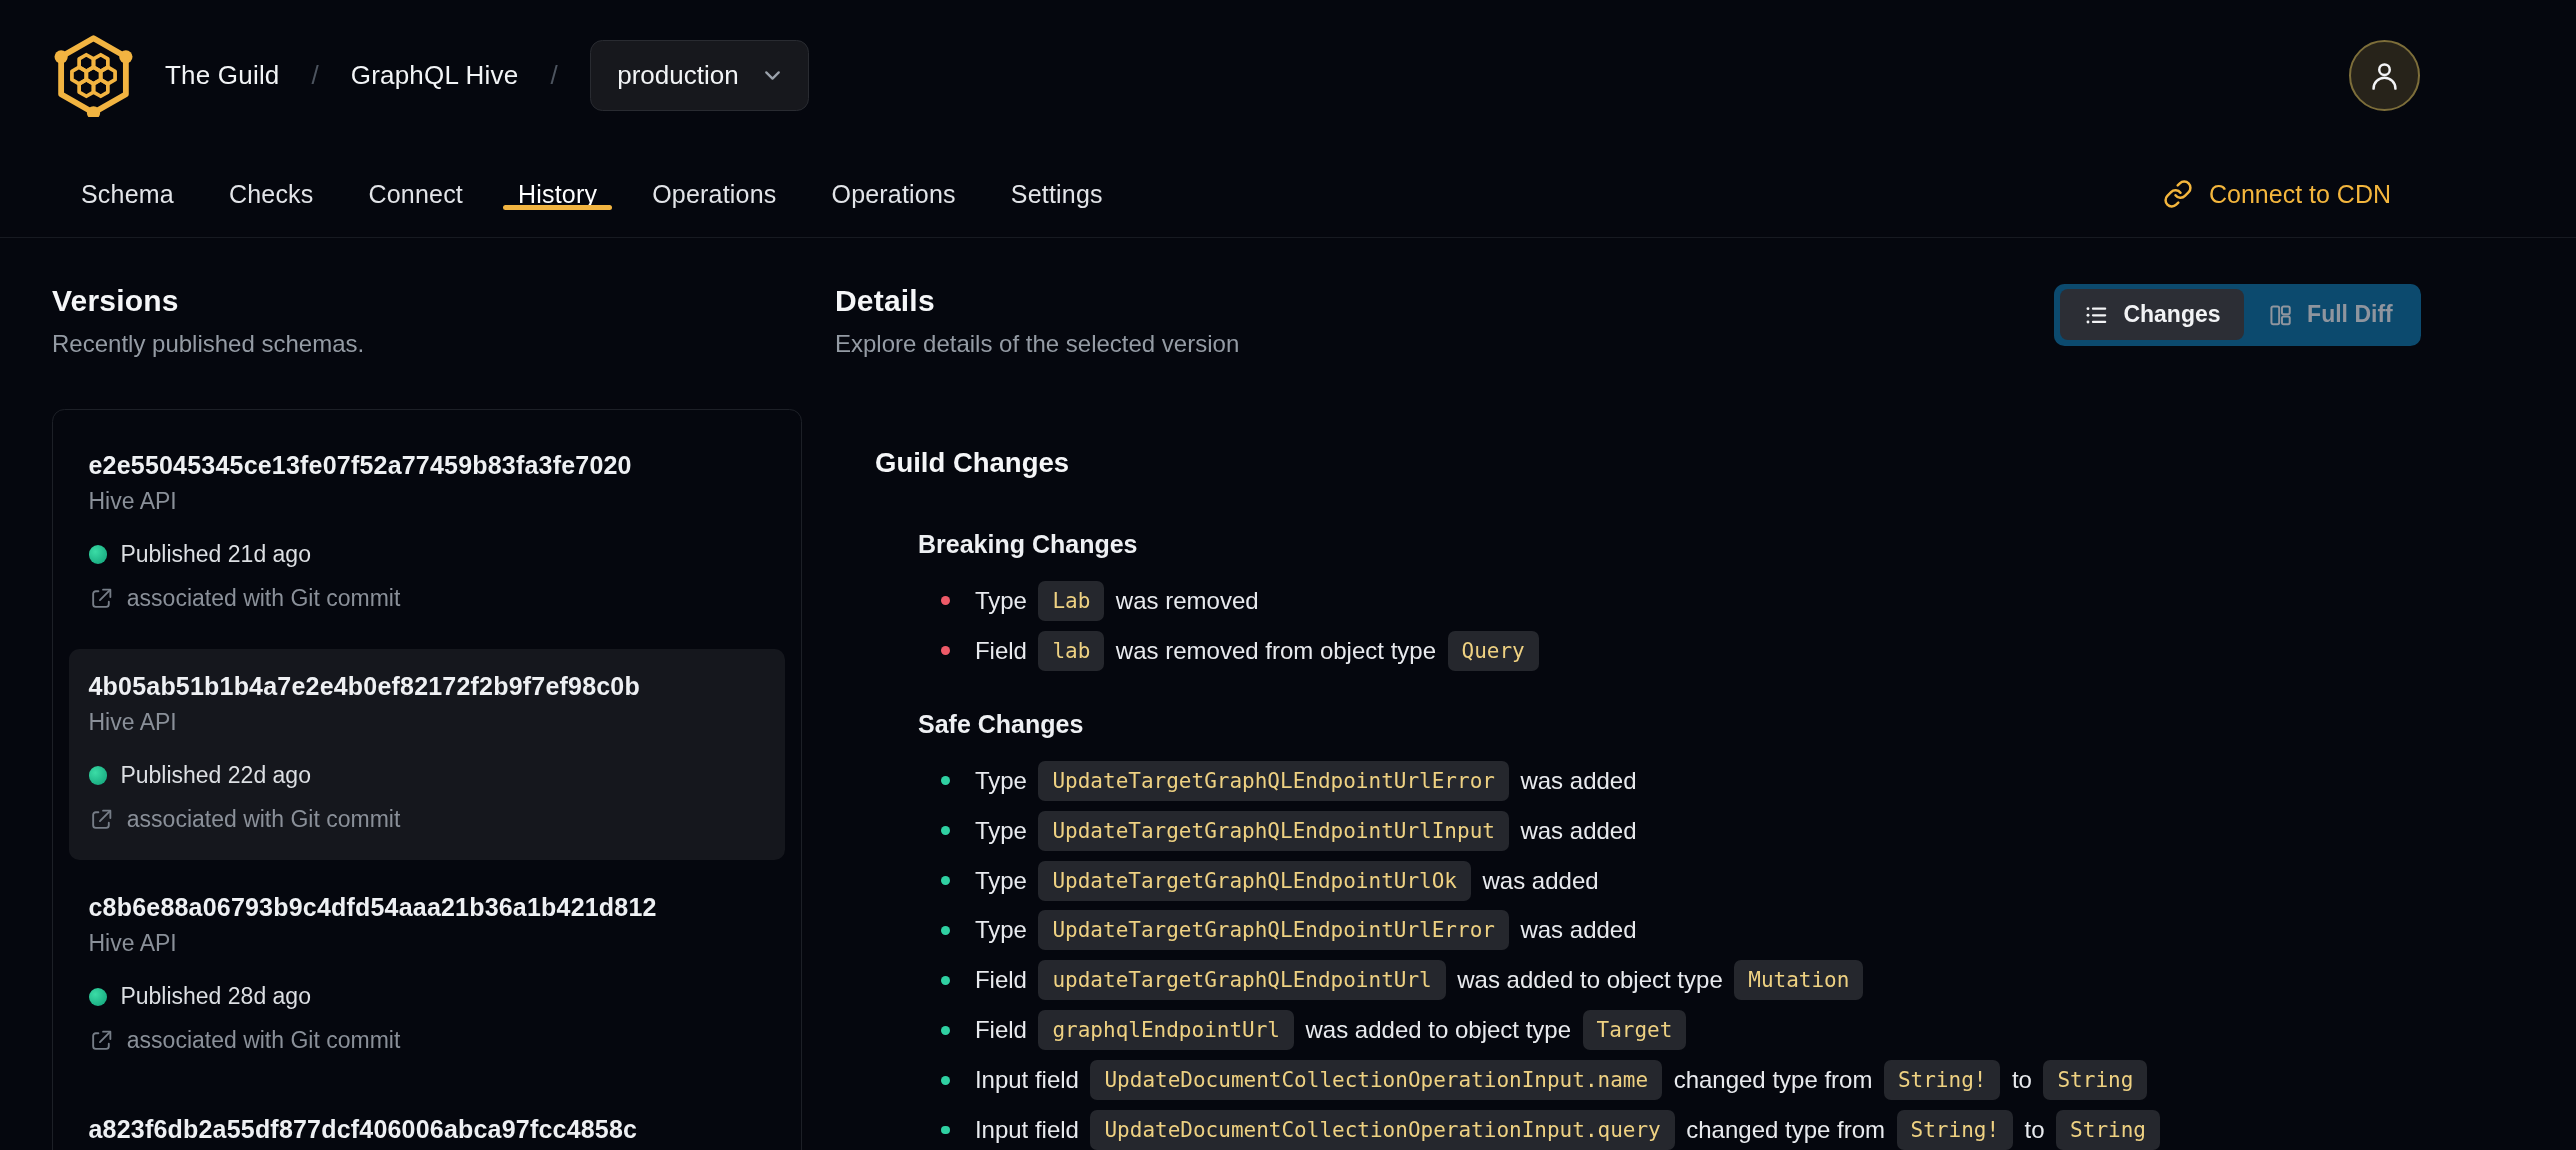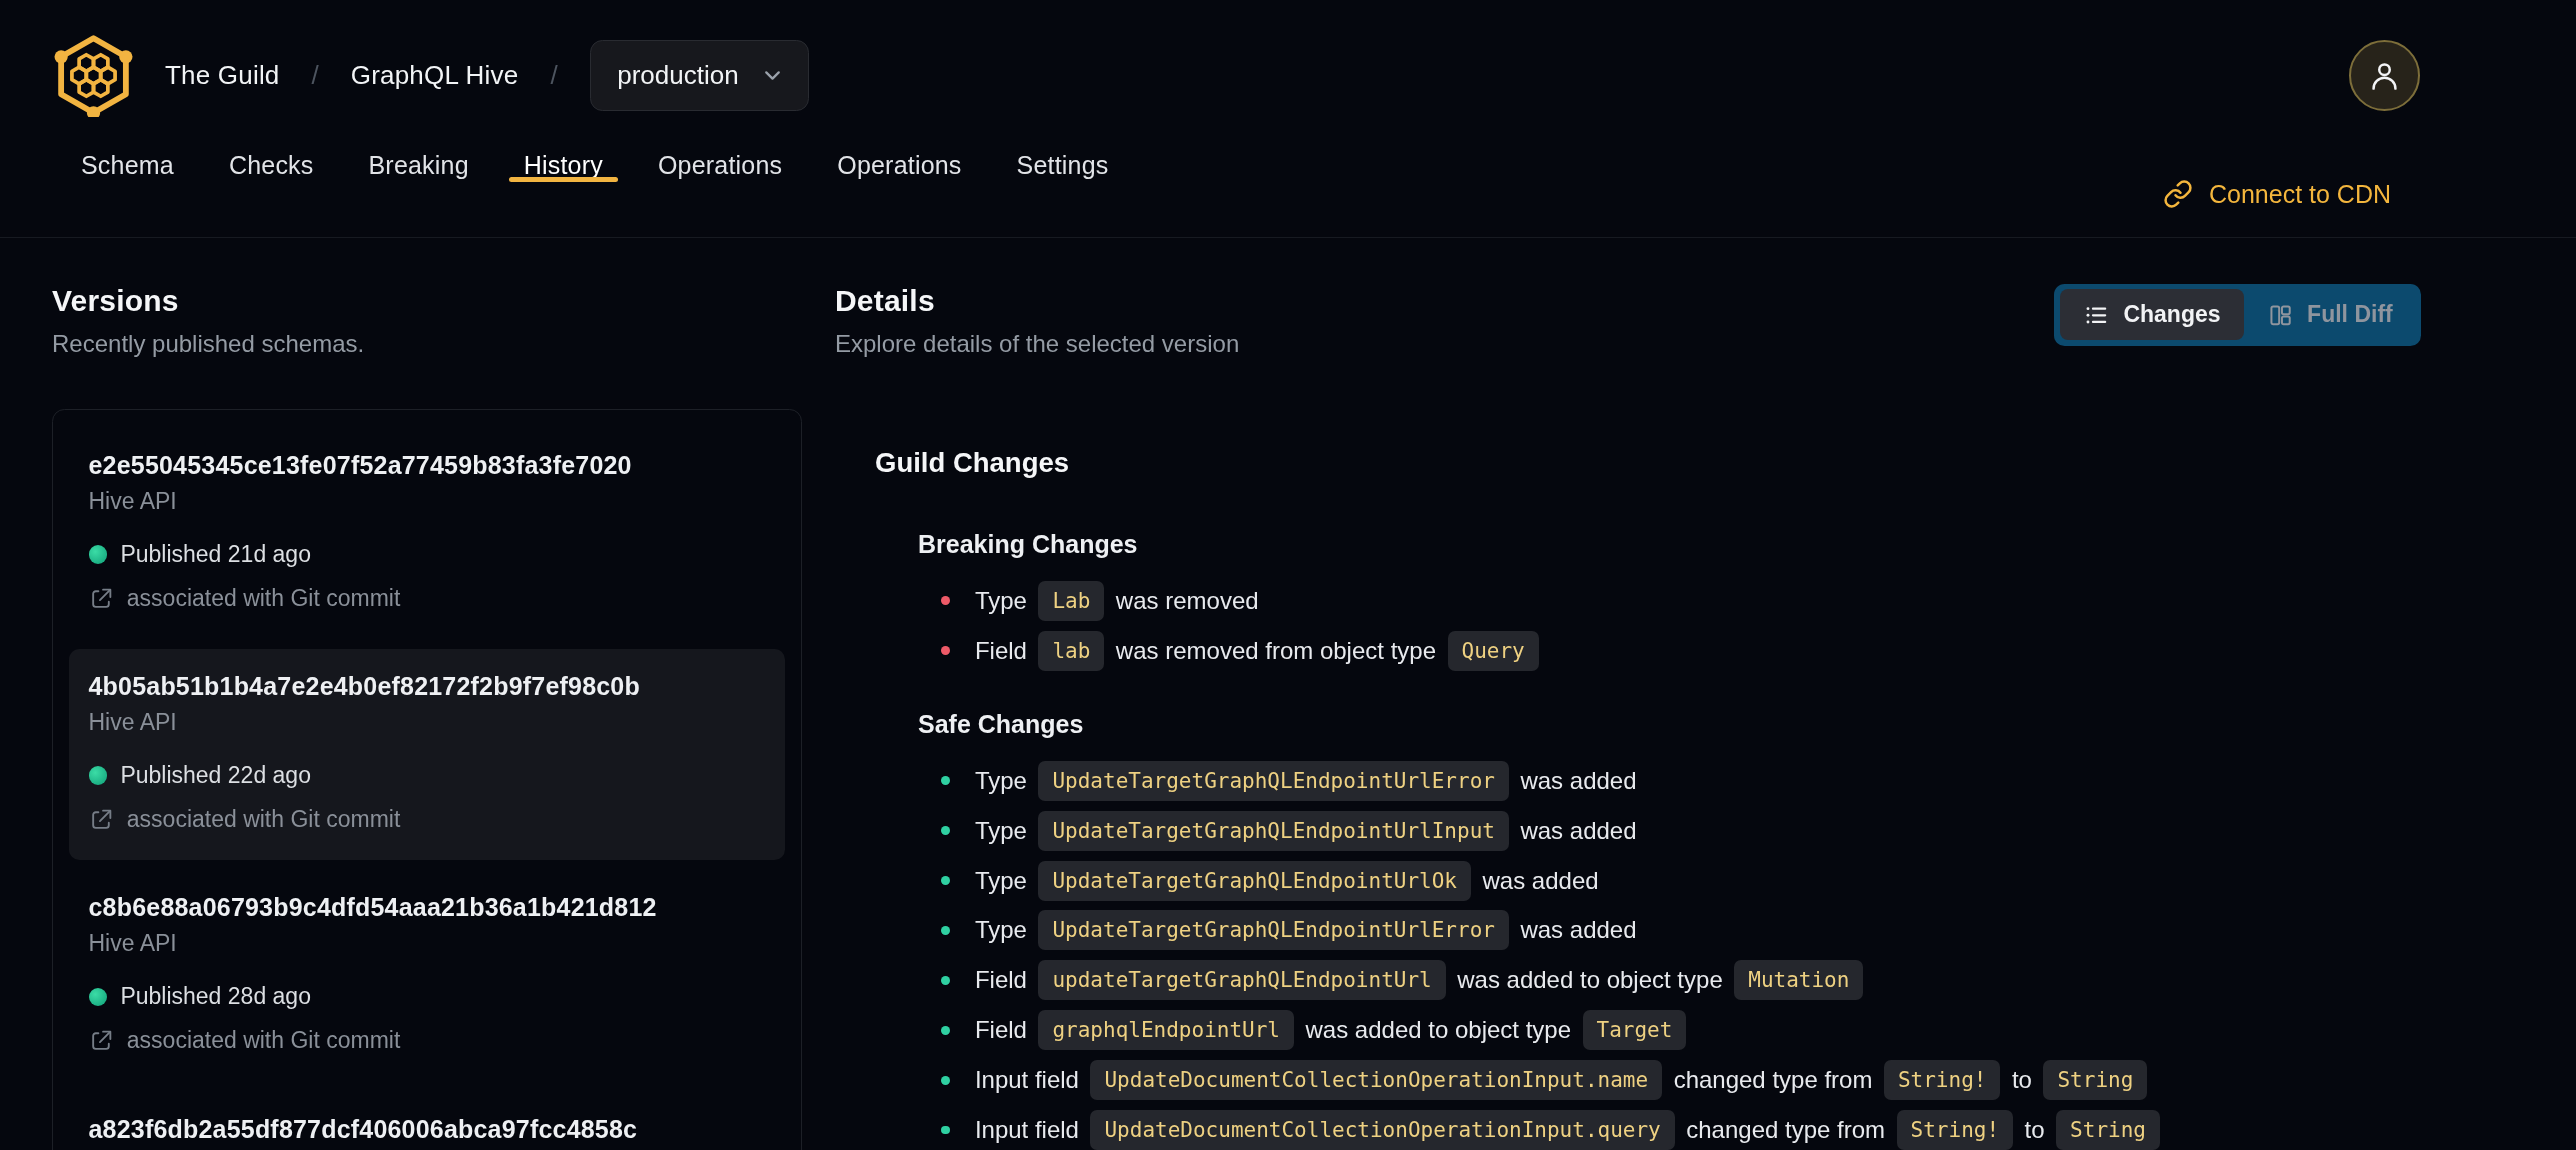--- a/index.html
+++ b/index.html
@@ -40,21 +40,21 @@
     background:#27231a;
     border:2.7px solid #7d6e3a;
     display:flex; align-items:center; justify-content:center;
     cursor:pointer; flex:none;
   }
 
   
   .nav {
     height:87px;
     border-bottom:1.8px solid #171a21;
-    display:flex; align-items:flex-start;
+    display:flex; align-items:center;
     padding-left:66px;
     position:relative;
   }
   .tabs { display:flex; gap:25px; }
   .tab {
     display:flex; align-items:center;
     padding:0 15px;
     font-size:25px; color:#e2e4e8;
     position:relative; cursor:pointer;
     letter-spacing:0.2px;
@@ -188,21 +188,21 @@
       <circle cx="12" cy="8" r="3.6" fill="none" stroke="#f3f4f6" stroke-width="1.7"></circle>
       <path d="M4.5 21c0-4.1 3.4-7.4 7.5-7.4s7.5 3.3 7.5 7.4" fill="none" stroke="#f3f4f6" stroke-width="1.7" stroke-linecap="round"></path>
     </svg>
   </div>
 </div>
 
 <div class="nav">
   <div class="tabs" id="tabs">
       <div class="tab">Schema</div>
       <div class="tab">Checks</div>
-      <div class="tab">Breaking</div>
+      <div class="tab">Connect</div>
       <div class="tab active">History</div>
       <div class="tab">Operations</div>
       <div class="tab">Operations</div>
       <div class="tab">Settings</div>
     </div>
   <div class="cdn-link">
     <svg width="30" height="30" viewBox="0 0 24 24">
       <path d="M10 13a5 5 0 0 0 7.54.54l3-3a5 5 0 0 0-7.07-7.07l-1.72 1.71" fill="none" stroke="#f4b63d" stroke-width="2" stroke-linecap="round" stroke-linejoin="round"></path>
       <path d="M14 11a5 5 0 0 0-7.54-.54l-3 3a5 5 0 0 0 7.07 7.07l1.71-1.71" fill="none" stroke="#f4b63d" stroke-width="2" stroke-linecap="round" stroke-linejoin="round"></path>
     </svg>

